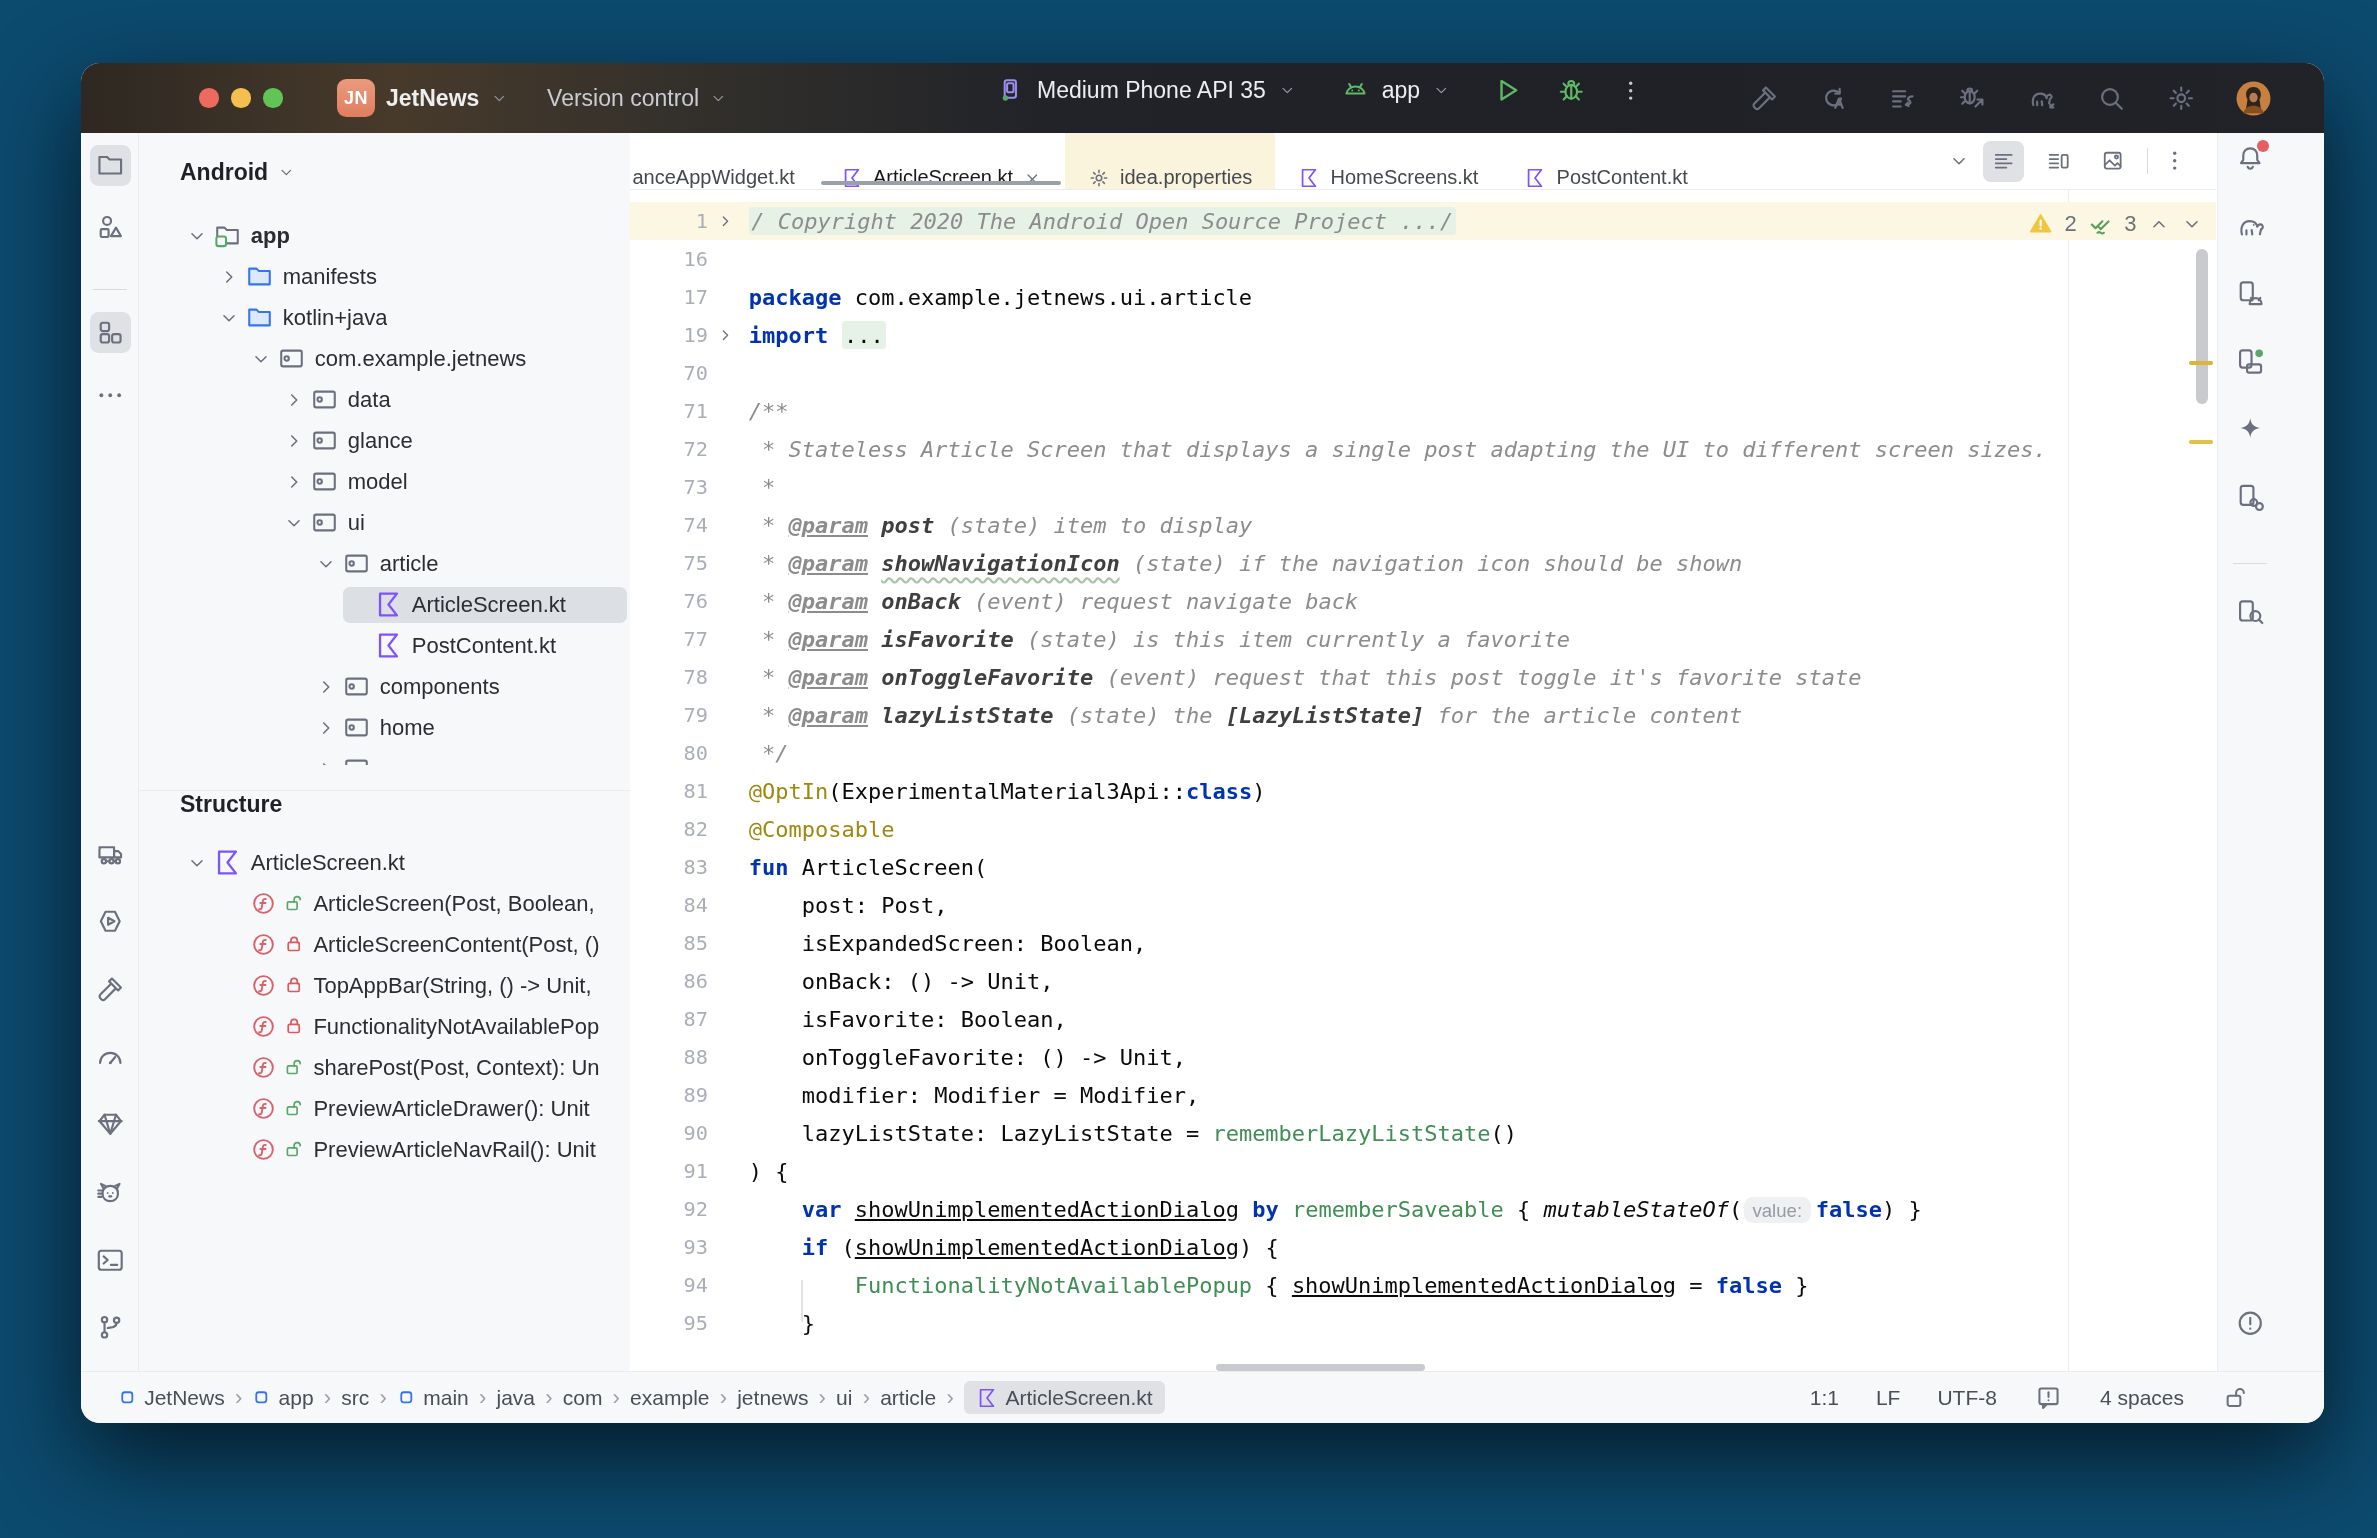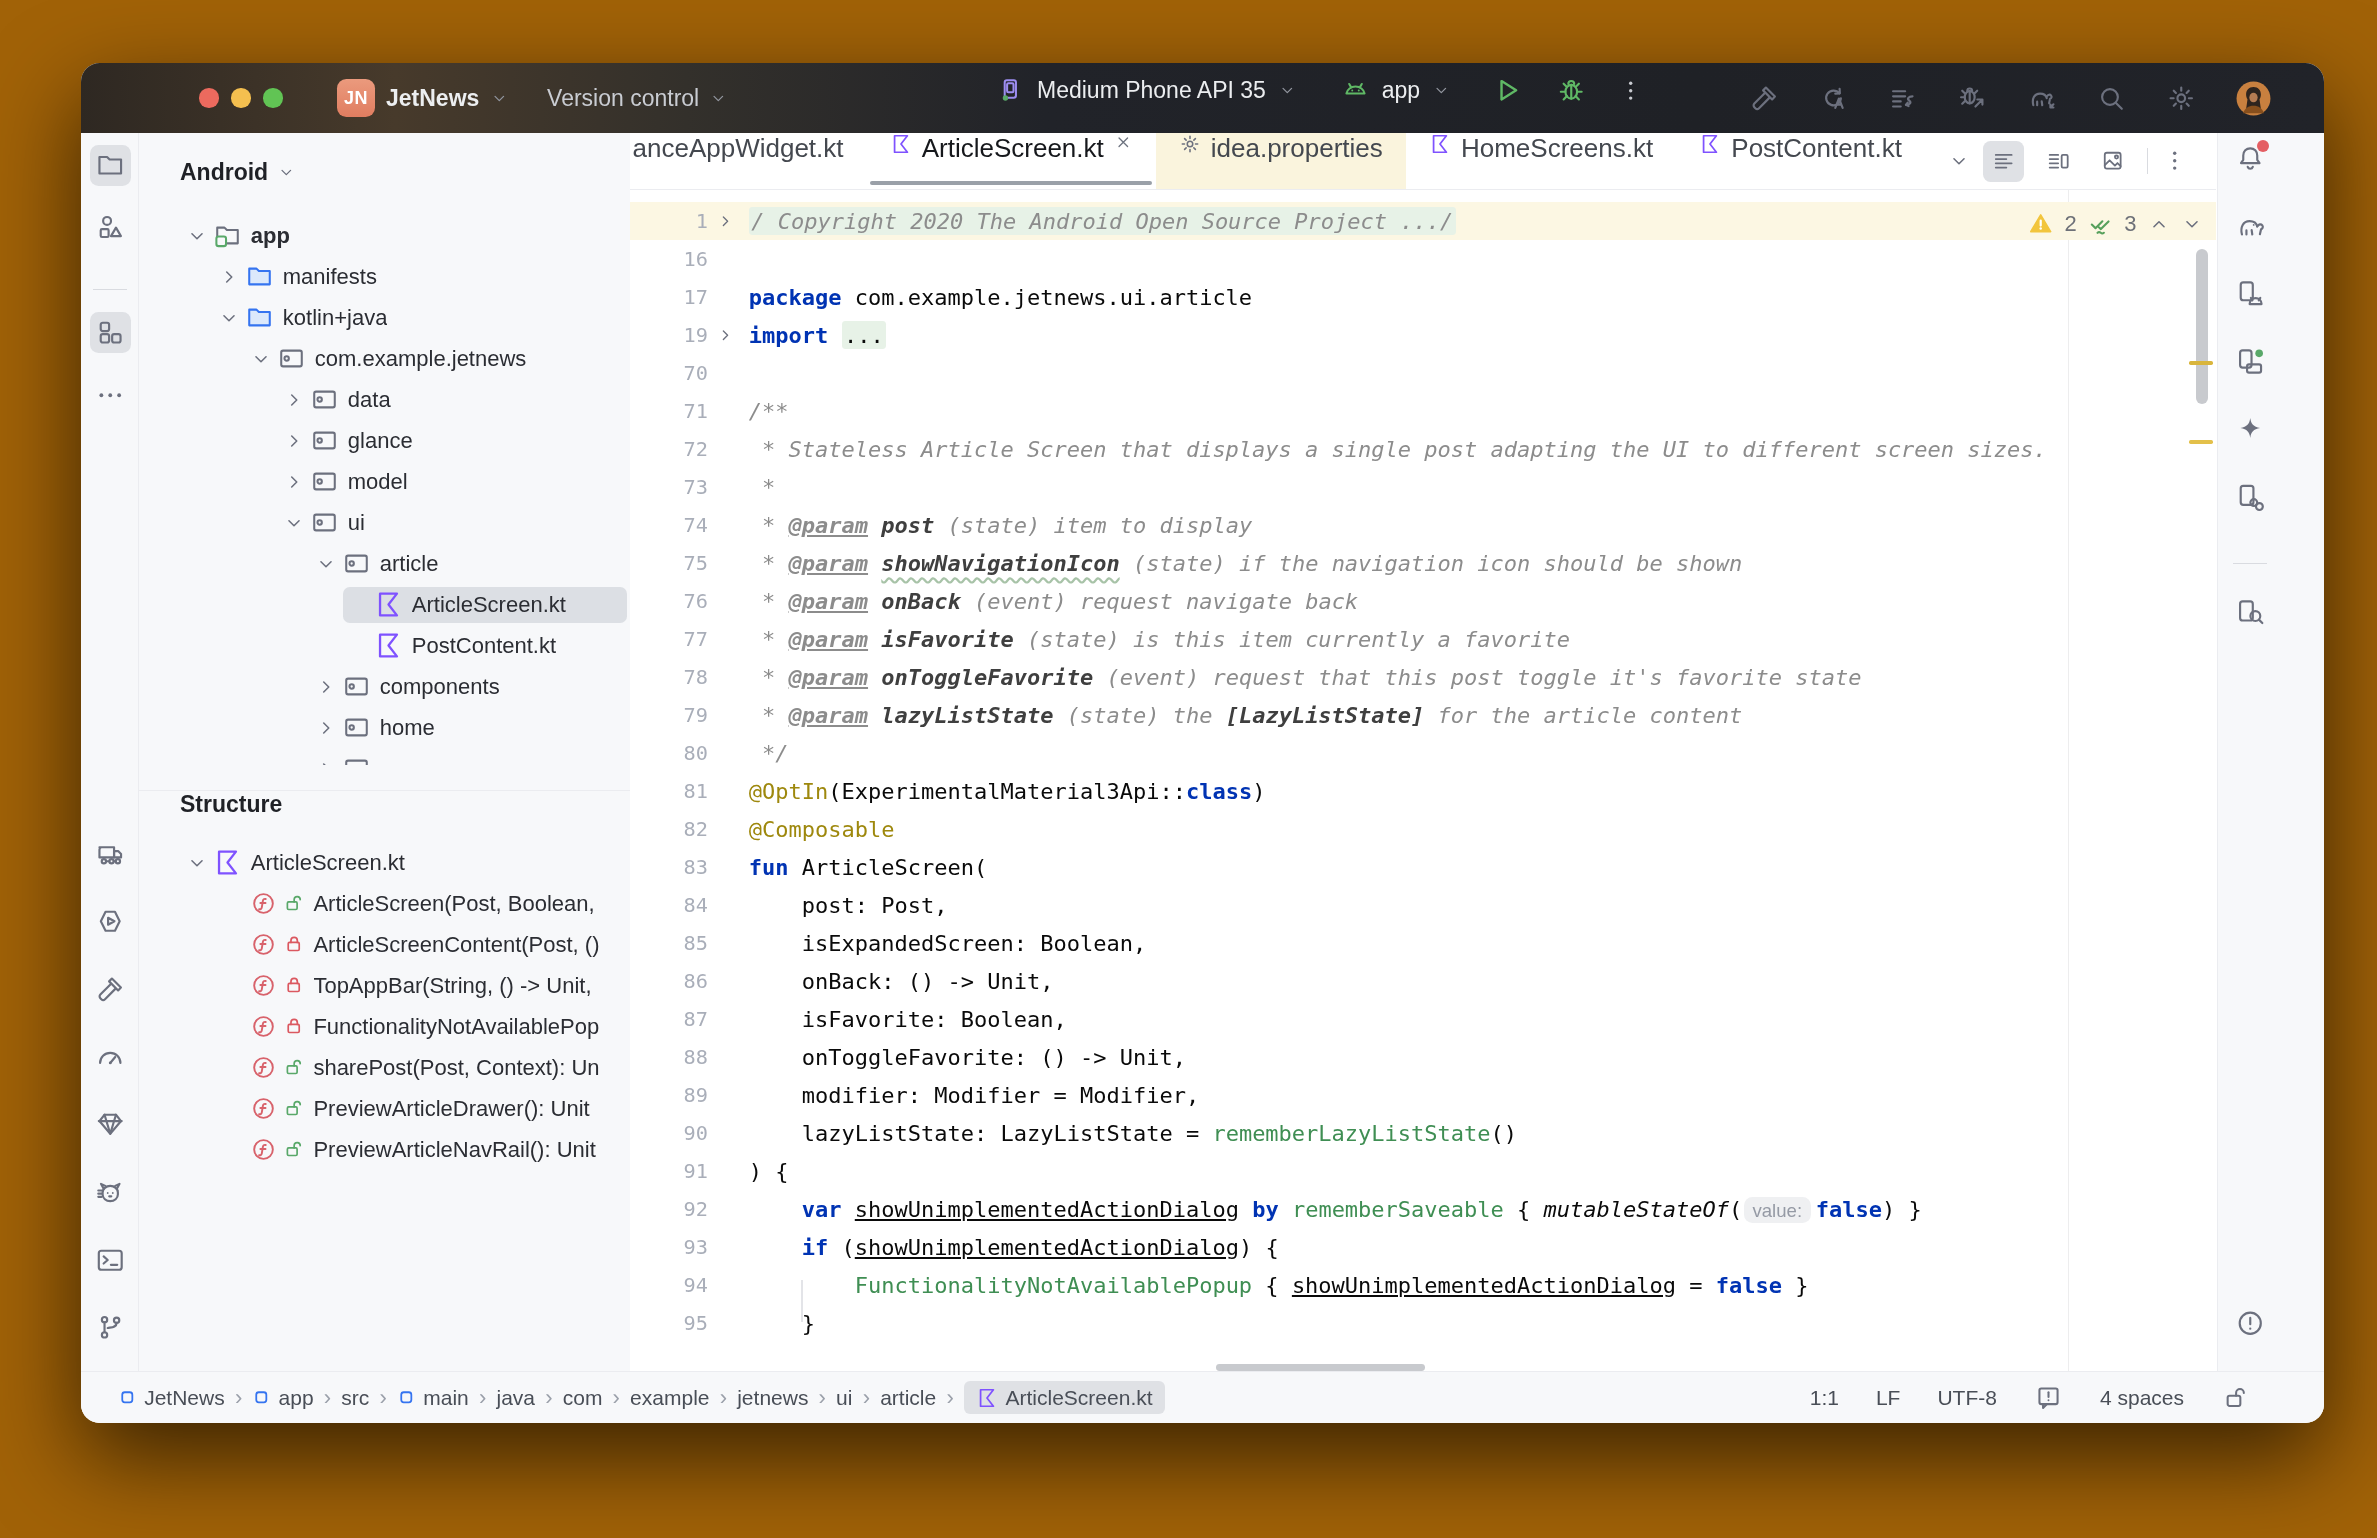--- a/index.html
+++ b/index.html
@@ -1,17 +1,17 @@
 <!DOCTYPE html>
 <html style="font-size:13.5px"><head>
 <meta charset="utf-8">
 <style>
   html,body{margin:0;padding:0;background:#000;width:2377px;height:1538px;overflow:hidden}
   *{box-sizing:border-box}
-  .screen{position:relative;width:2377px;height:1538px;background:#a16207;font-family:"Liberation Sans",sans-serif}
+  .screen{position:relative;width:2377px;height:1538px;background:#0c4a6e;font-family:"Liberation Sans",sans-serif}
   .window{position:absolute;left:81px;top:63px;width:2243px;height:1360px;border-radius:18.6px;overflow:hidden;background:#fff;box-shadow:0 34px 93px rgba(0,0,0,.65)}
   .abs{position:absolute}
   
   .titlebar{position:absolute;left:0;top:0;width:100%;height:70px;background:linear-gradient(90deg,#2e2822 0%,#473a2b 14%,#33302b 27%,#212329 43%,#1f2126 72%,#212329 100%)}
   .traffic{position:absolute;top:25.4px;width:19.5px;height:19.5px;border-radius:50%}
   .proj-badge{position:absolute;left:256px;top:16px;width:38px;height:38px;border-radius:9.3px;background:linear-gradient(180deg,#eb9a7d,#e07d60);color:#fff;font-weight:bold;font-size:18px;display:flex;align-items:center;justify-content:center;letter-spacing:0.4px}
   .tb-text{color:#eceef0;font-size:23px;font-weight:600}
   .tb-text.dim{color:#c9ccd2;font-weight:400}
   .tb-ic{color:#c9cbd1;display:inline-flex}
   .tb-chev{color:#8f939c;display:inline-flex}
@@ -35,21 +35,21 @@
   .ptree{position:absolute;left:0;right:3.4px;overflow:hidden}
   .trow{display:flex;align-items:center;height:41px;font-size:22px;color:#2b2d33;white-space:nowrap}
   .trow .chev{width:30.5px;display:flex;justify-content:center;flex:none}
   .trow .nicon{width:29px;height:29px;flex:none;margin-right:9.3px}
   .trow .lbl{overflow:hidden;white-space:nowrap}
   .trow.selrow .inner-sel{background:#dcdfe4;border-radius:6.8px;display:flex;align-items:center;height:36px;padding-right:15.2px;flex:1}
   .srow{display:flex;align-items:center;height:41px;font-size:22px;color:#2b2d33;white-space:nowrap;overflow:hidden}
   .hdiv{position:absolute;left:0;right:0;height:1.3px;background:#ebecf0}
   
   .tabbar{position:absolute;left:549px;top:70px;width:1586px;height:57px;background:#fff;border-bottom:1.3px solid #ebecf0;display:flex;align-items:stretch}
-  .tab{position:relative;display:flex;align-items:flex-start;gap:10.2px;padding:0 23px;font-size:26px;color:#44484f;white-space:nowrap}
+  .tab{position:relative;display:flex;align-items:flex-end;gap:10.2px;padding:0 23px;font-size:20px;color:#44484f;white-space:nowrap}
   .tab.first{padding-left:2.5px}
   .tab.active{color:#16181c}
   .tab.tinted{background:#faf4dd}
   .tab .under{position:absolute;left:3.4px;right:3.4px;bottom:4.2px;height:4.2px;border-radius:2.5px;background:#9aa0a8}
   .tab-tools{margin-left:auto;display:flex;align-items:center;gap:13.5px;padding-right:29px}
   .viewbox{width:41px;height:41px;border-radius:7.6px;display:flex;align-items:center;justify-content:center;color:#5b5f68}
   .viewbox.active{background:#dfe1e5}
   .vdiv{width:1.3px;height:25.4px;background:#d9dbe0}
   
   .editor{position:absolute;left:549px;top:127px;width:1586px;bottom:52px;background:#fff;overflow:hidden}

